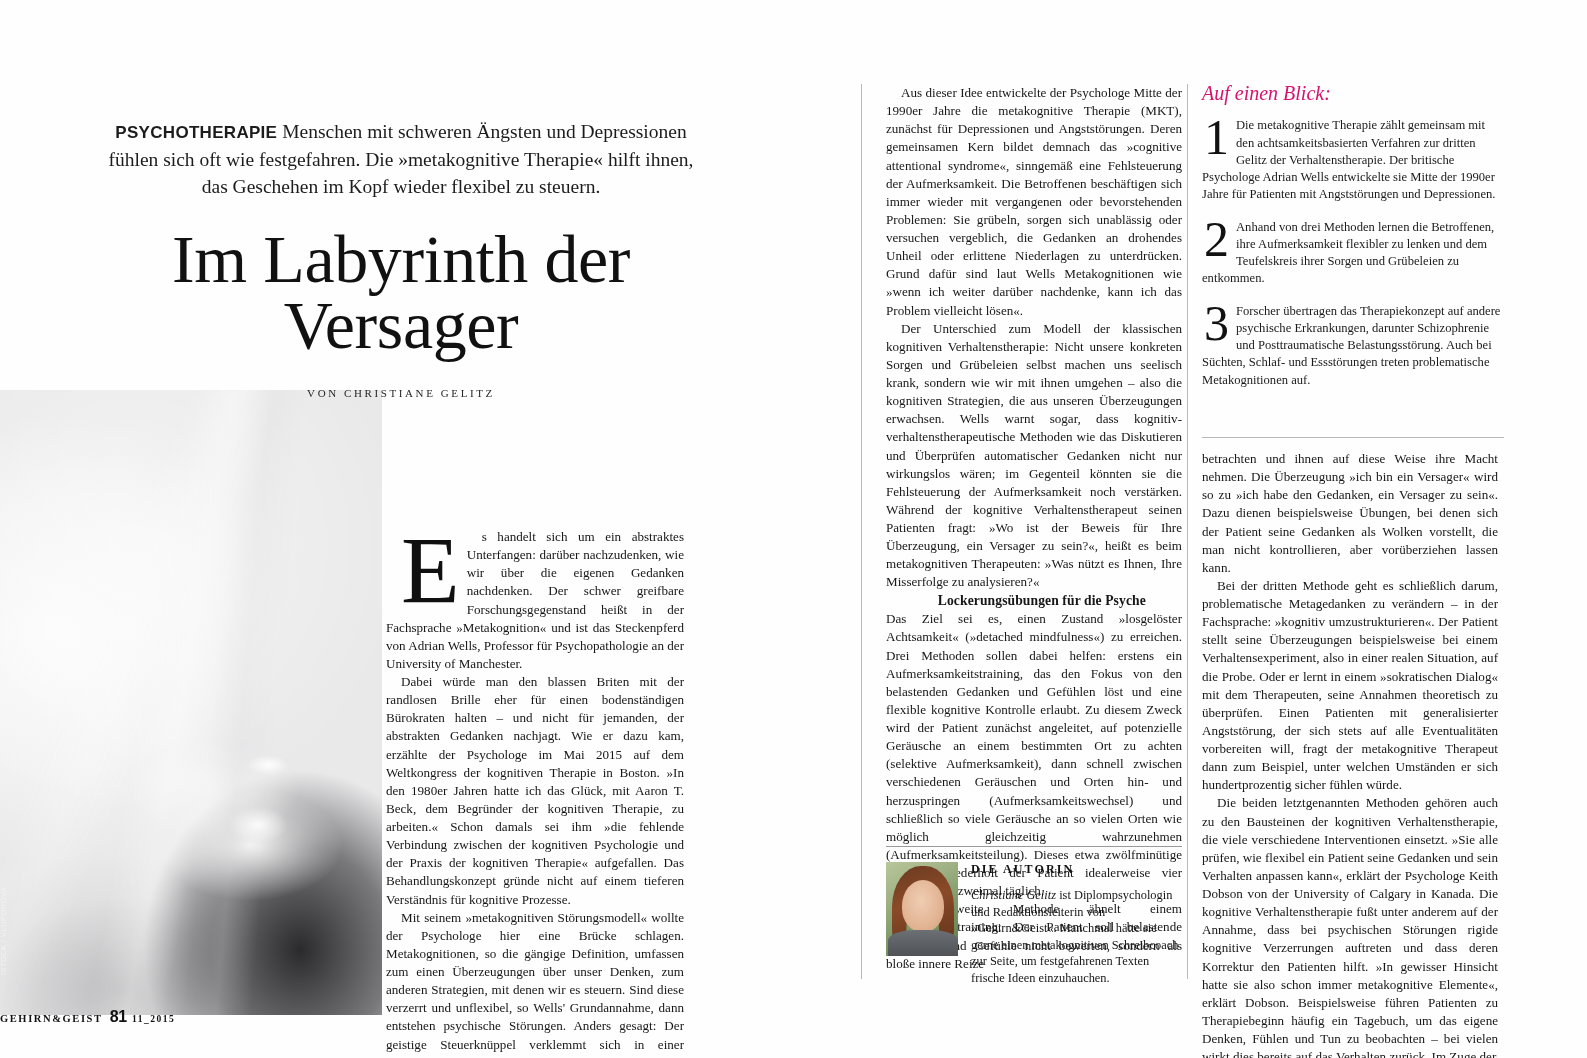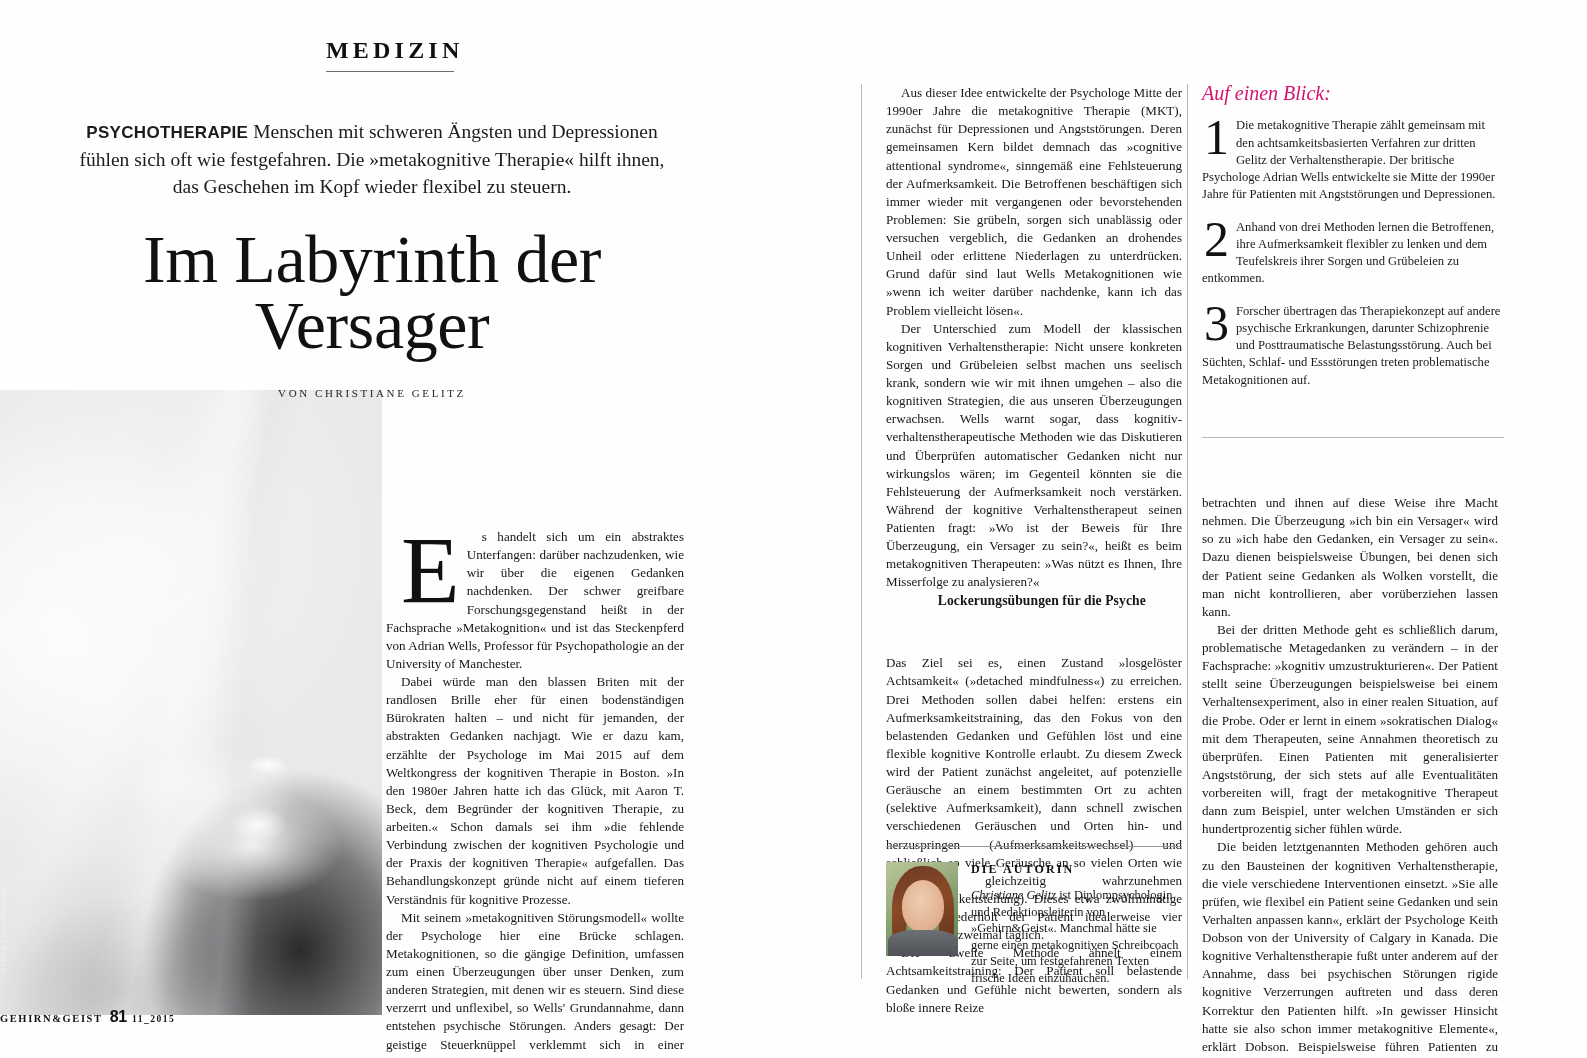--- a/index.html
+++ b/index.html
@@ -103,21 +103,21 @@
   .rubric-rule {
     margin-top: 9px;
     width: 128px;
     height: 1px;
     background: #6d6d6d;
   }
 
   
   .titleblock {
     position: absolute;
-    left: 72px;
+    left: 101px;
     top: 118px;
     width: 600px;
     text-align: center;
   }
   .standfirst {
     font-size: 19.5px;
     line-height: 1.42;
     color: #1c1c1c;
     text-align: center;
     margin: 0 0 26px 0;
@@ -148,21 +148,21 @@
   
   .col {
     position: absolute;
     font-size: 13.1px;
     line-height: 1.385;
     text-align: justify;
     hyphens: auto;
     color: #161616;
   }
   .col p { margin: 0; text-indent: 1.15em; }
-  .col p.noind { text-indent: 0; margin-top: 44px; }
+  .col p.noind { text-indent: 0; }
 
   
   .col-1 {
     left: 386px;
     top: 528px;
     width: 298px;
   }
   .dropcap-para { text-indent: 0; }
   .dropcap {
     float: left;
@@ -351,24 +351,20 @@
 <div class="page">
 
   <div class="photo-wrap">
     <div class="photo"></div>
     <div class="photo-strands"></div>
     <div class="photo-profile"></div>
     <div class="photo-vignette"></div>
     <div class="photo-credit">ISTOCK / VLUPOROVA</div>
   </div>
 
-  <div class="rubric">
-    <div class="rubric-label">MEDIZIN</div>
-    <div class="rubric-rule"></div>
-  </div>
 
   <div class="titleblock">
     <p class="standfirst"><span class="kicker">PSYCHOTHERAPIE</span><span> Menschen mit schweren Ängsten und Depressionen fühlen sich oft wie festgefahren. Die »metakognitive Therapie« hilft ihnen, das Geschehen im Kopf wieder flexibel zu steuern.</span></p>
     <h1 class="headline"><span class="l1">Im Labyrinth der</span><span class="l2">Versager</span></h1>
     <div class="byline">VON CHRISTIANE GELITZ</div>
   </div>
 
   <div class="vrule vrule-a"></div>
   <div class="vrule vrule-b"></div>
 

